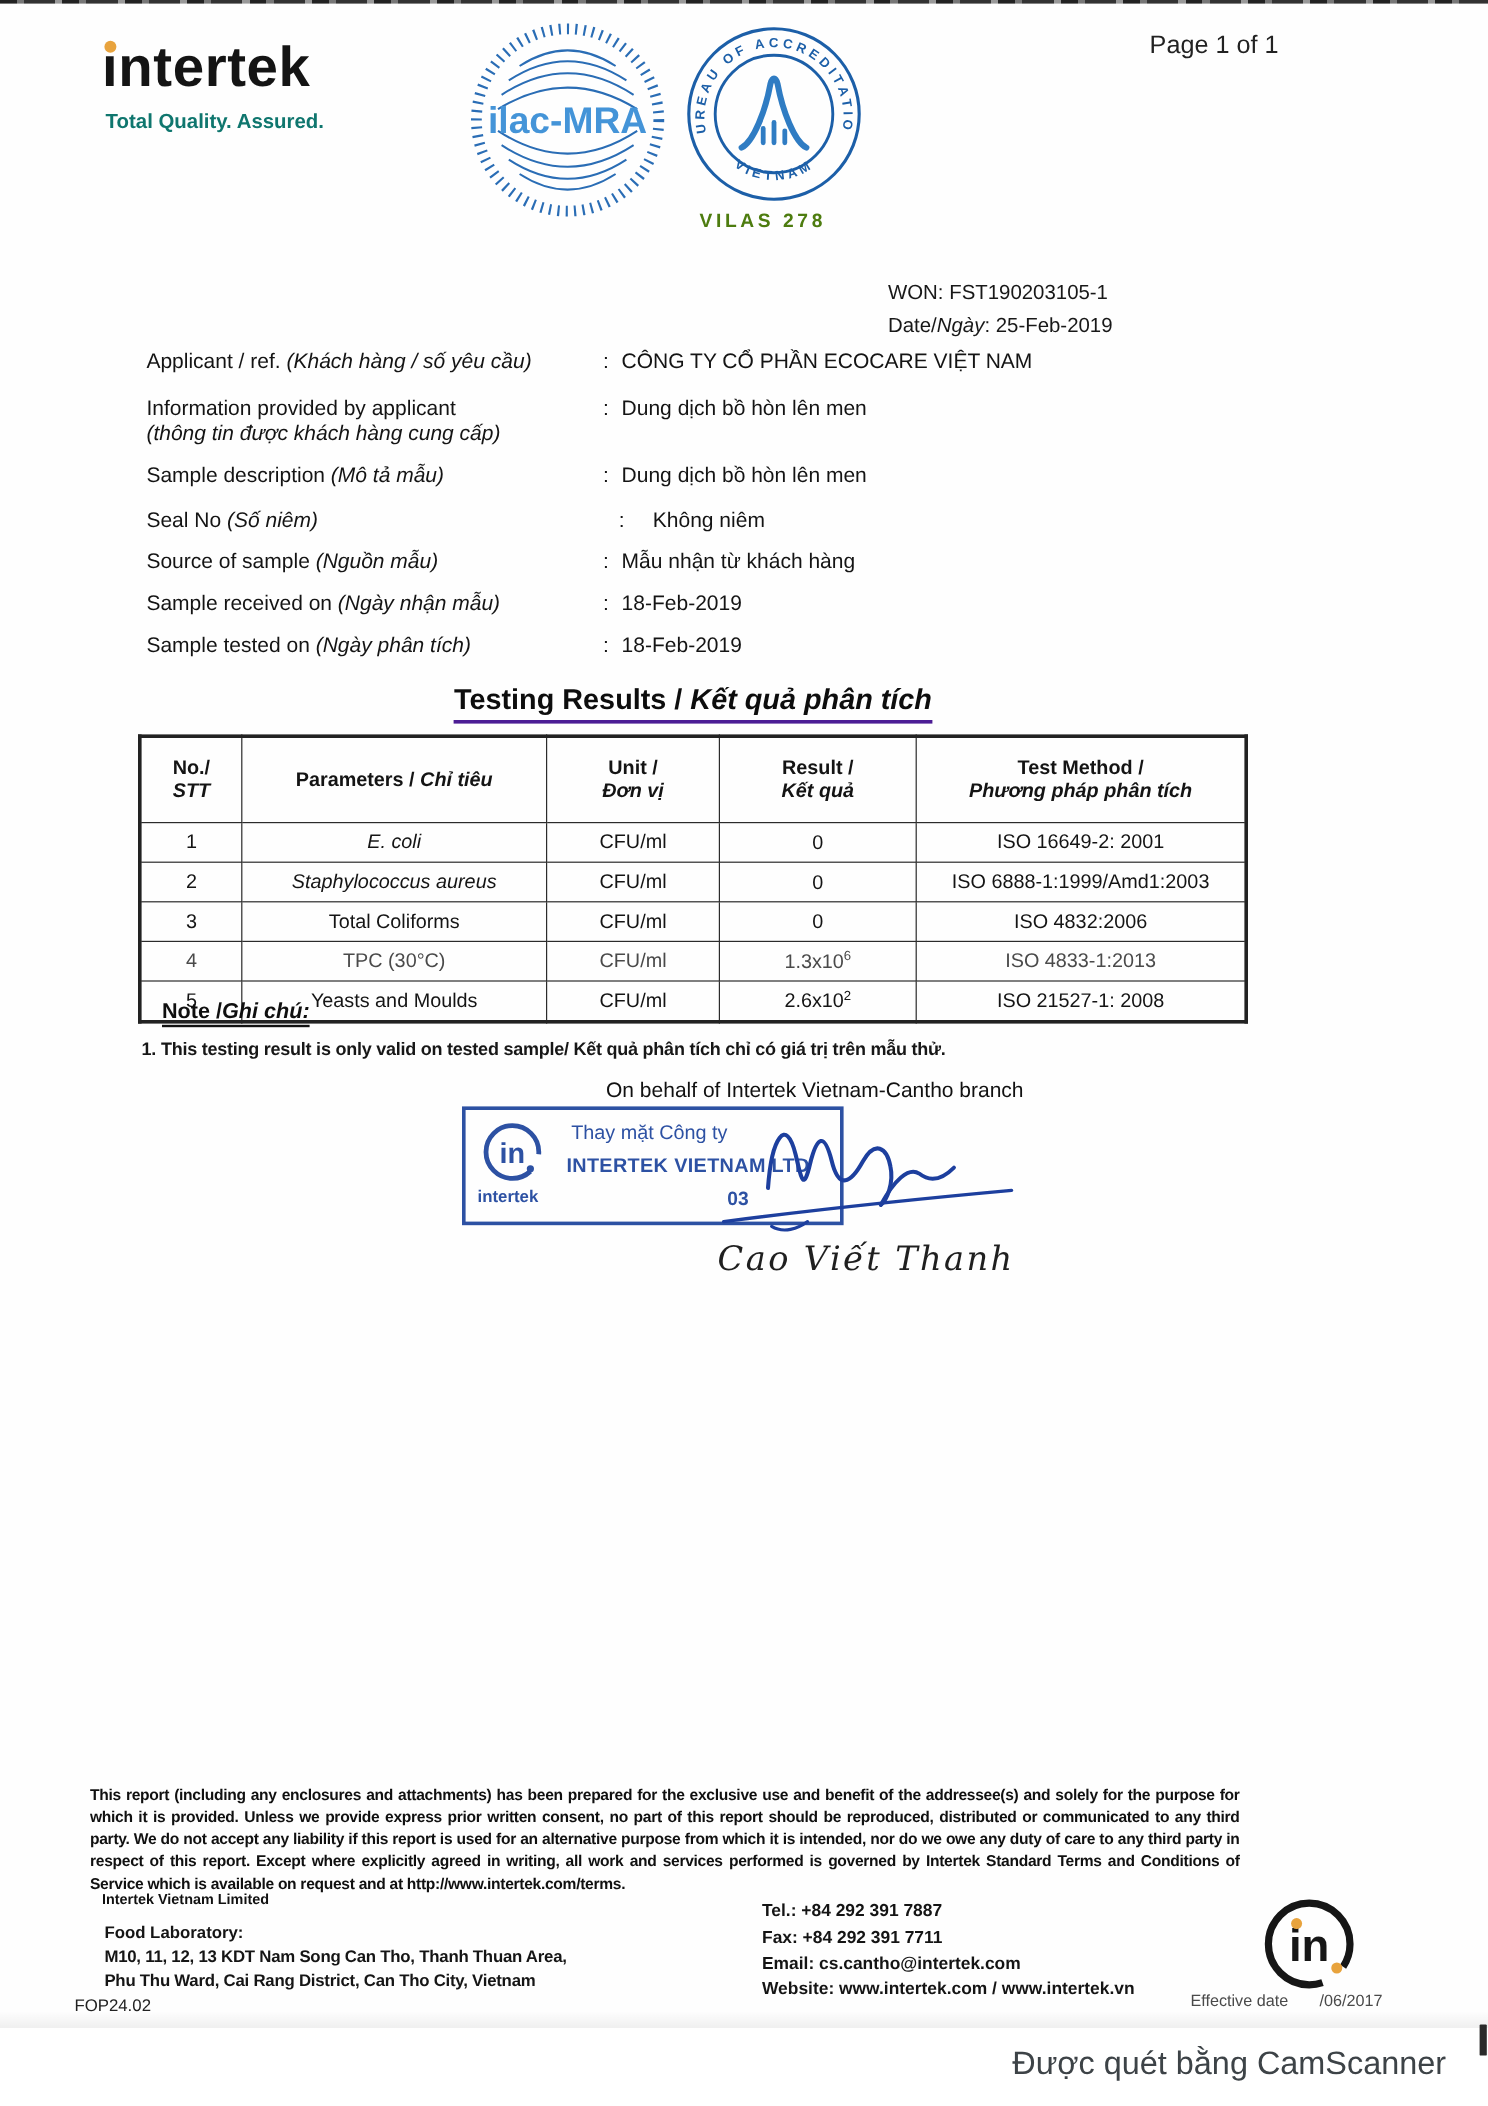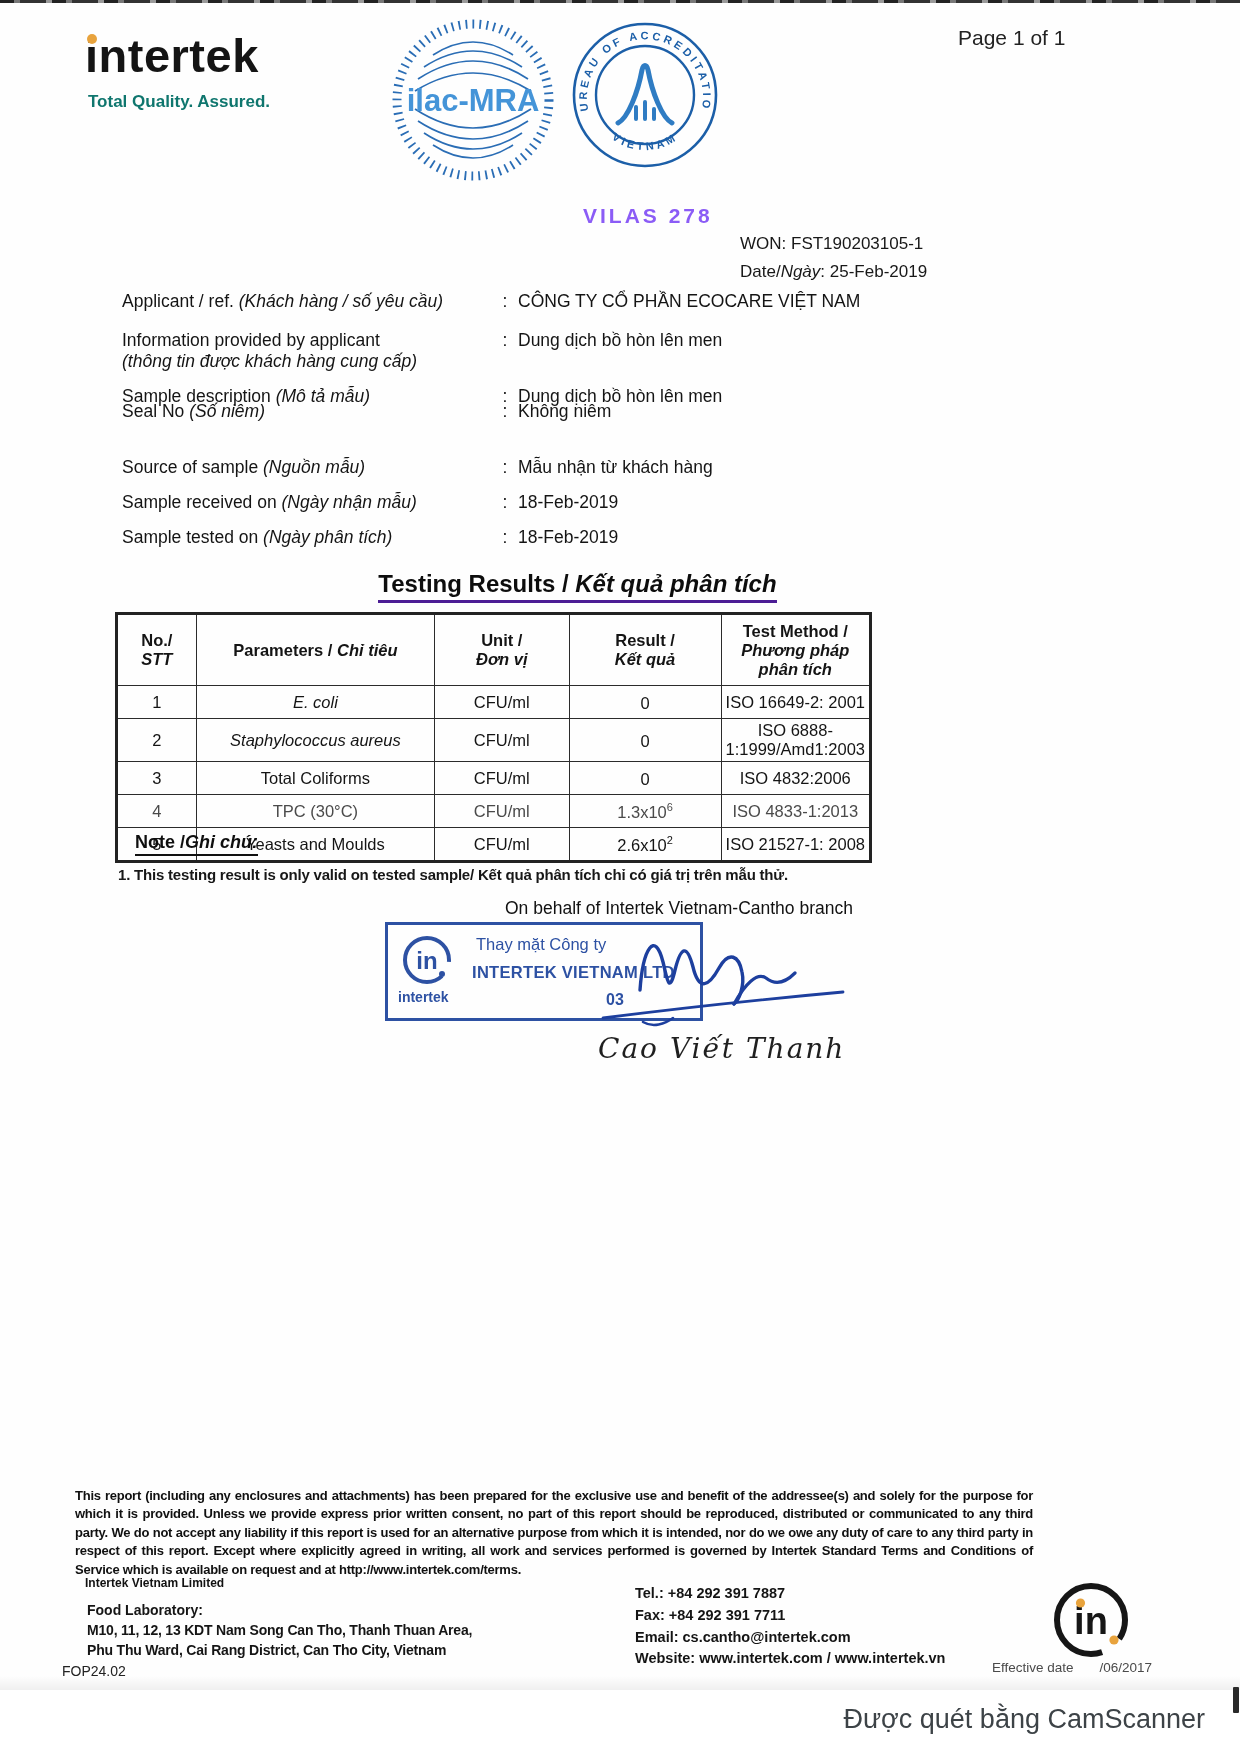--- a/index.html
+++ b/index.html
@@ -14,21 +14,21 @@
   .scan-shadow{left:0;top:1676px;width:1240px;height:14px;
     background:linear-gradient(rgba(0,0,0,0),rgba(0,0,0,0.06));}
   .scan-right-mark{left:1233px;top:1687px;width:6px;height:26px;background:#2a2a2a;border-radius:1px;}
 
   
   .logo{left:85px;top:28px;font-size:47px;font-weight:bold;letter-spacing:0.5px;color:#141414;}
   .logo .logo-i{position:relative;display:inline-block;}
   .logo .logo-i::after{content:'';position:absolute;left:2px;top:6px;width:10px;height:10px;border-radius:50%;background:#e8a33d;}
   .tagline{left:88px;top:92px;font-size:17px;font-weight:bold;color:#0f766e;}
   .page-num{left:958px;top:26px;font-size:21px;color:#222;}
-  .vilas{left:583px;top:176px;font-size:21px;font-weight:bold;letter-spacing:3px;color:#8b5cf6;margin-top:28px;}
+  .vilas{left:583px;top:176px;font-size:16px;font-weight:bold;letter-spacing:3px;color:#4d7c0f;}
 
   
   .title{left:100px;top:228px;font-size:25px;font-weight:bold;color:#111;}
   .title .vi{font-style:italic;}
   .won{left:740px;top:234px;font-size:17px;color:#181818;}
   .rpt-date{left:740px;top:262px;font-size:17px;color:#181818;}
   .rpt-date .it{font-style:italic;}
 
   
   .info-row{left:122px;display:flex;align-items:flex-start;font-size:17.5px;color:#141414;}
@@ -38,21 +38,21 @@
   .info-row .colon{width:26px;text-align:center;}
   .info-row .val{max-width:480px;}
 
   
   .results-head-wrap{left:115px;top:570px;width:925px;text-align:center;}
   .results-head{display:inline-block;font-size:24px;font-weight:bold;color:#0d0d0d;
     border-bottom:3px solid #4c1d95;padding-bottom:2px;}
   .results-head .vi{font-style:italic;}
 
   
-  table.results{position:absolute;left:115px;top:612px;width:757px;border-collapse:collapse;
+  table.results{position:absolute;left:115px;top:612px;width:925px;border-collapse:collapse;
     font-size:16.5px;color:#141414;}
   table.results th,table.results td{border:1.6px solid #2b2b2b;text-align:center;padding:2px 4px;}
   table.results{border:3px solid #222;}
   table.results thead th{font-weight:bold;height:66px;}
   table.results thead .sub{font-style:italic;font-weight:bold;}
   table.results tbody td{height:28px;}
   td.param{text-align:left;padding-left:14px;}
   .italic{font-style:italic;}
   sup.exp{font-size:11px;}
   tr.faded td{color:#4a4a4a;}
@@ -150,21 +150,21 @@
   <div class="abs info-row" style="top:330px;">
     <div class="lbl"><span>Information provided by applicant</span><span class="vi block">(thông tin được khách hàng cung cấp)</span></div>
     <div class="colon">:</div>
     <div class="val">Dung dịch bồ hòn lên men</div>
   </div>
   <div class="abs info-row" style="top:386px;">
     <div class="lbl"><span>Sample description </span><span class="vi">(Mô tả mẫu)</span></div>
     <div class="colon">:</div>
     <div class="val">Dung dịch bồ hòn lên men</div>
   </div>
-  <div class="abs info-row" style="top:401px;">
+  <div class="abs info-row" style="top:423px;gap:13px;">
     <div class="lbl"><span>Seal No </span><span class="vi">(Số niêm)</span></div>
     <div class="colon">:</div>
     <div class="val">Không niêm</div>
   </div>
   <div class="abs info-row" style="top:457px;">
     <div class="lbl"><span>Source of sample </span><span class="vi">(Nguồn mẫu)</span></div>
     <div class="colon">:</div>
     <div class="val">Mẫu nhận từ khách hàng</div>
   </div>
   <div class="abs info-row" style="top:492px;">

